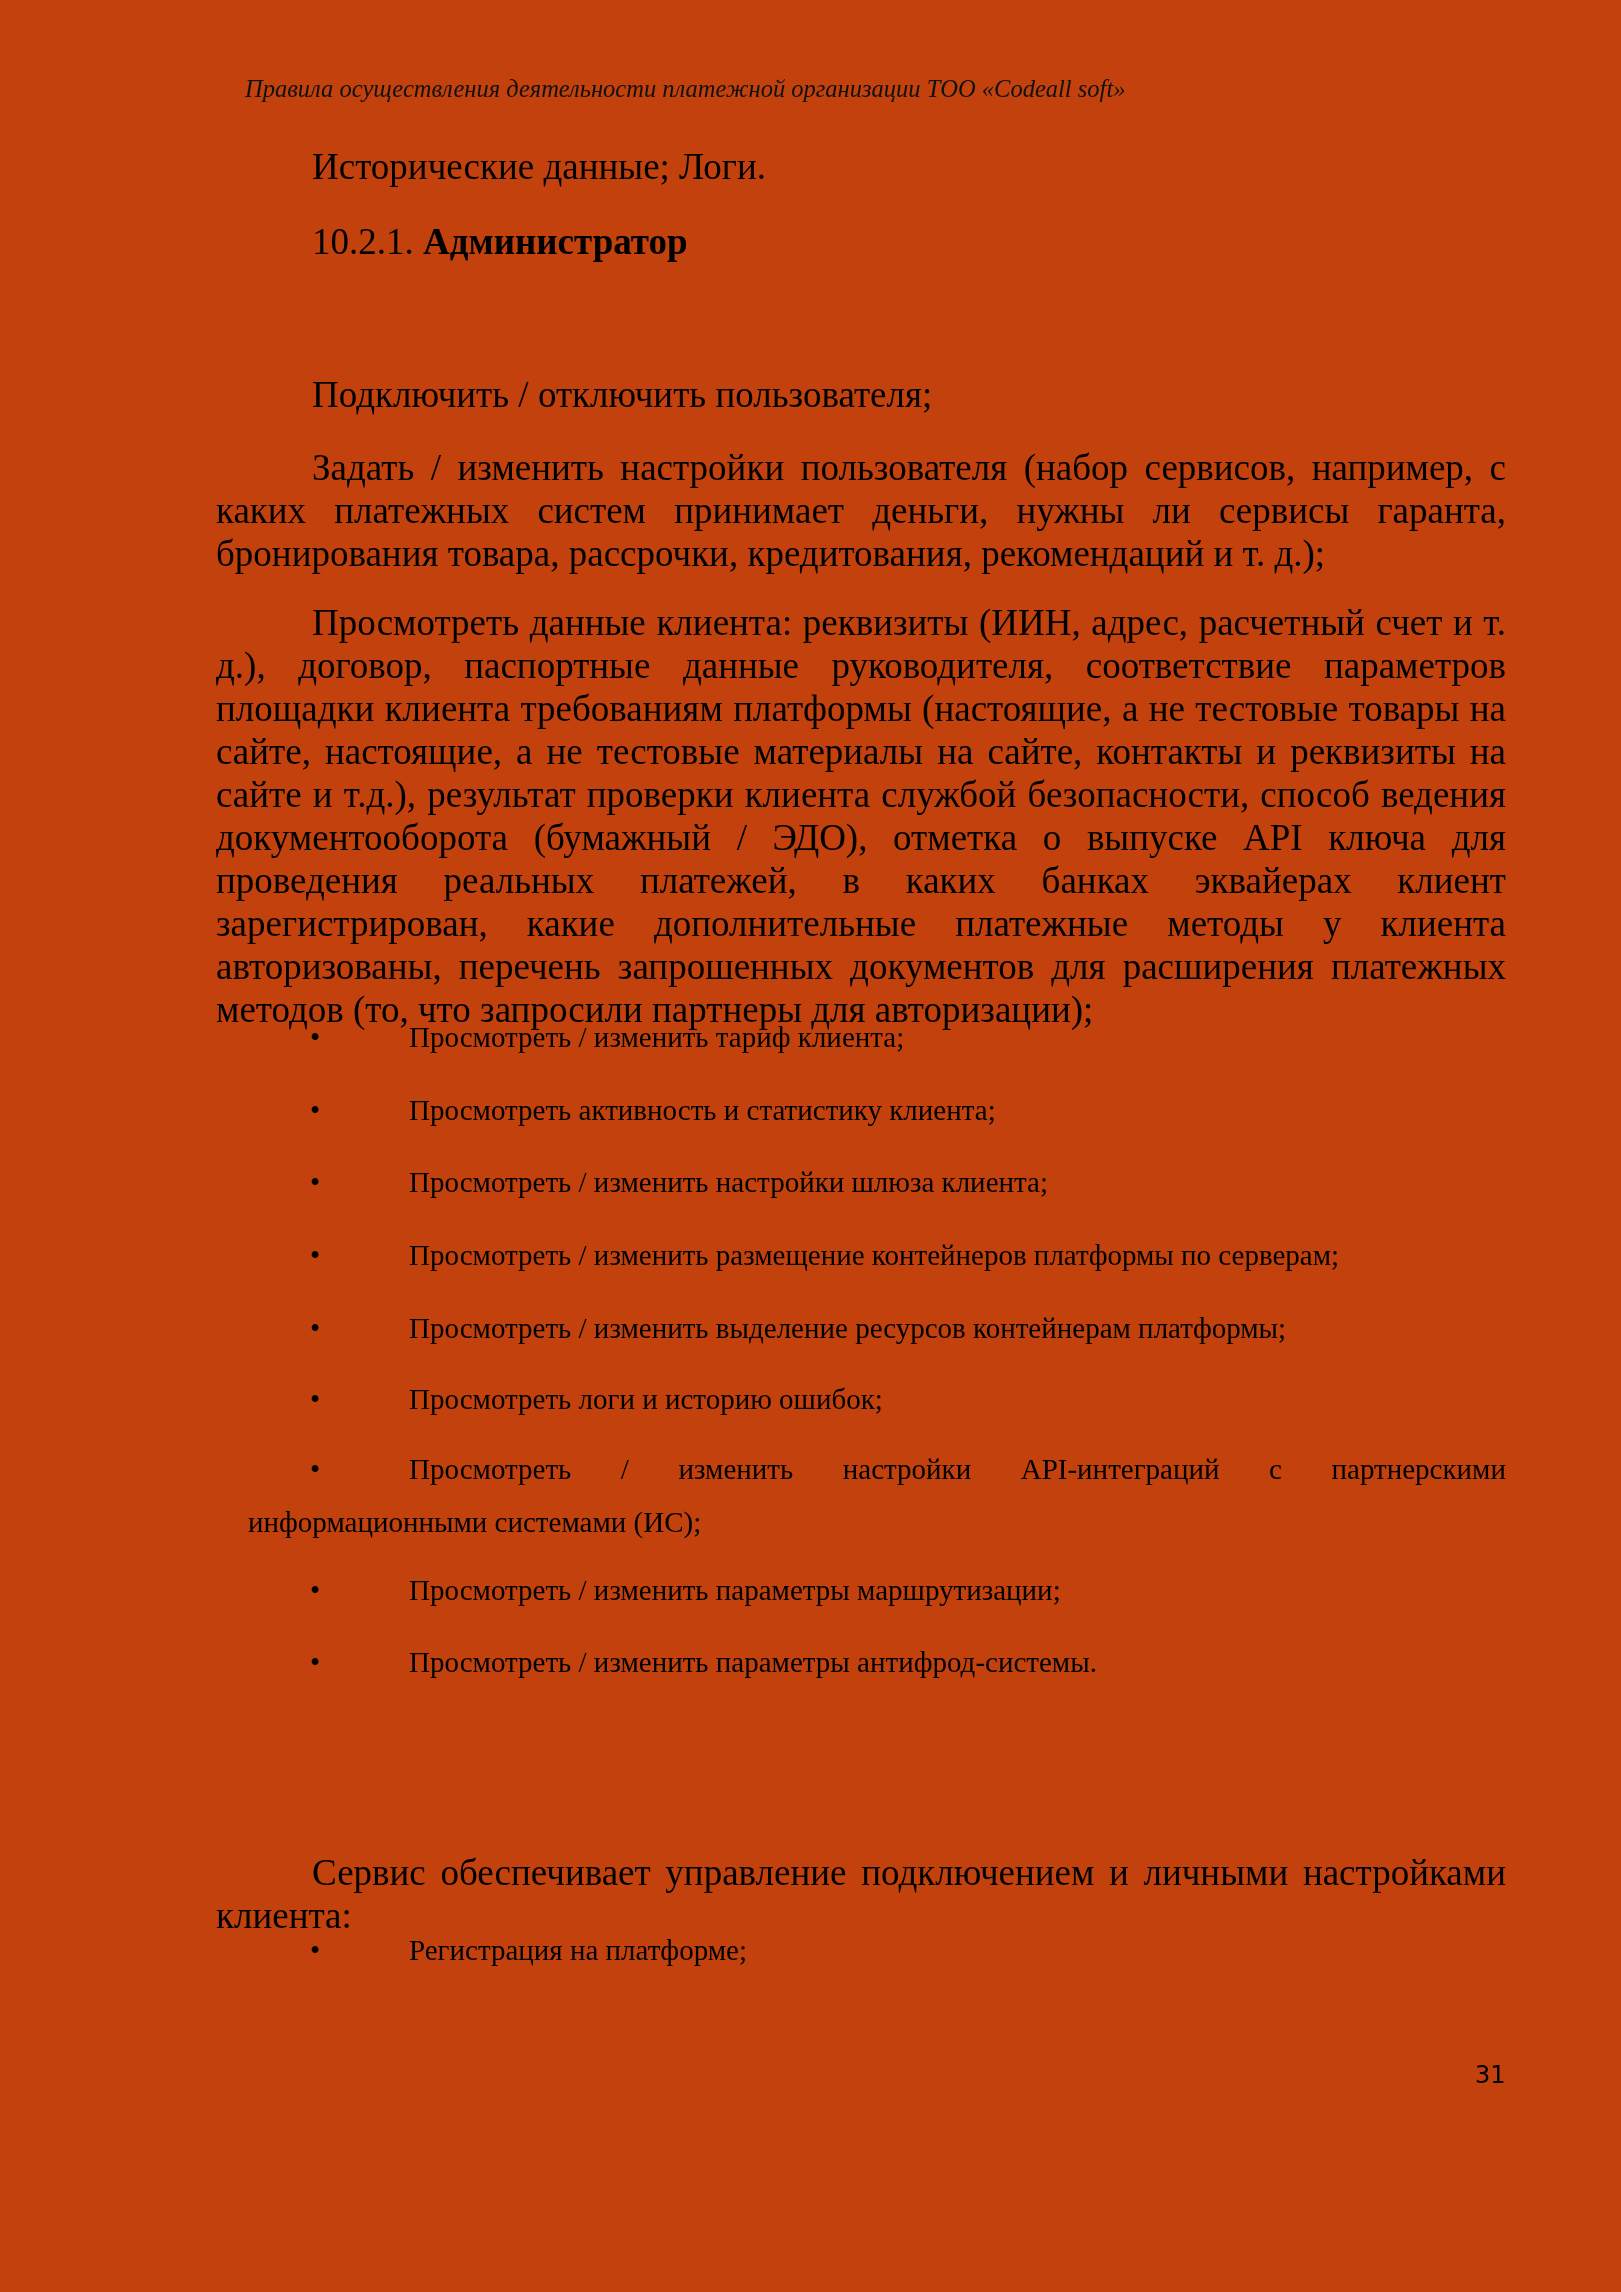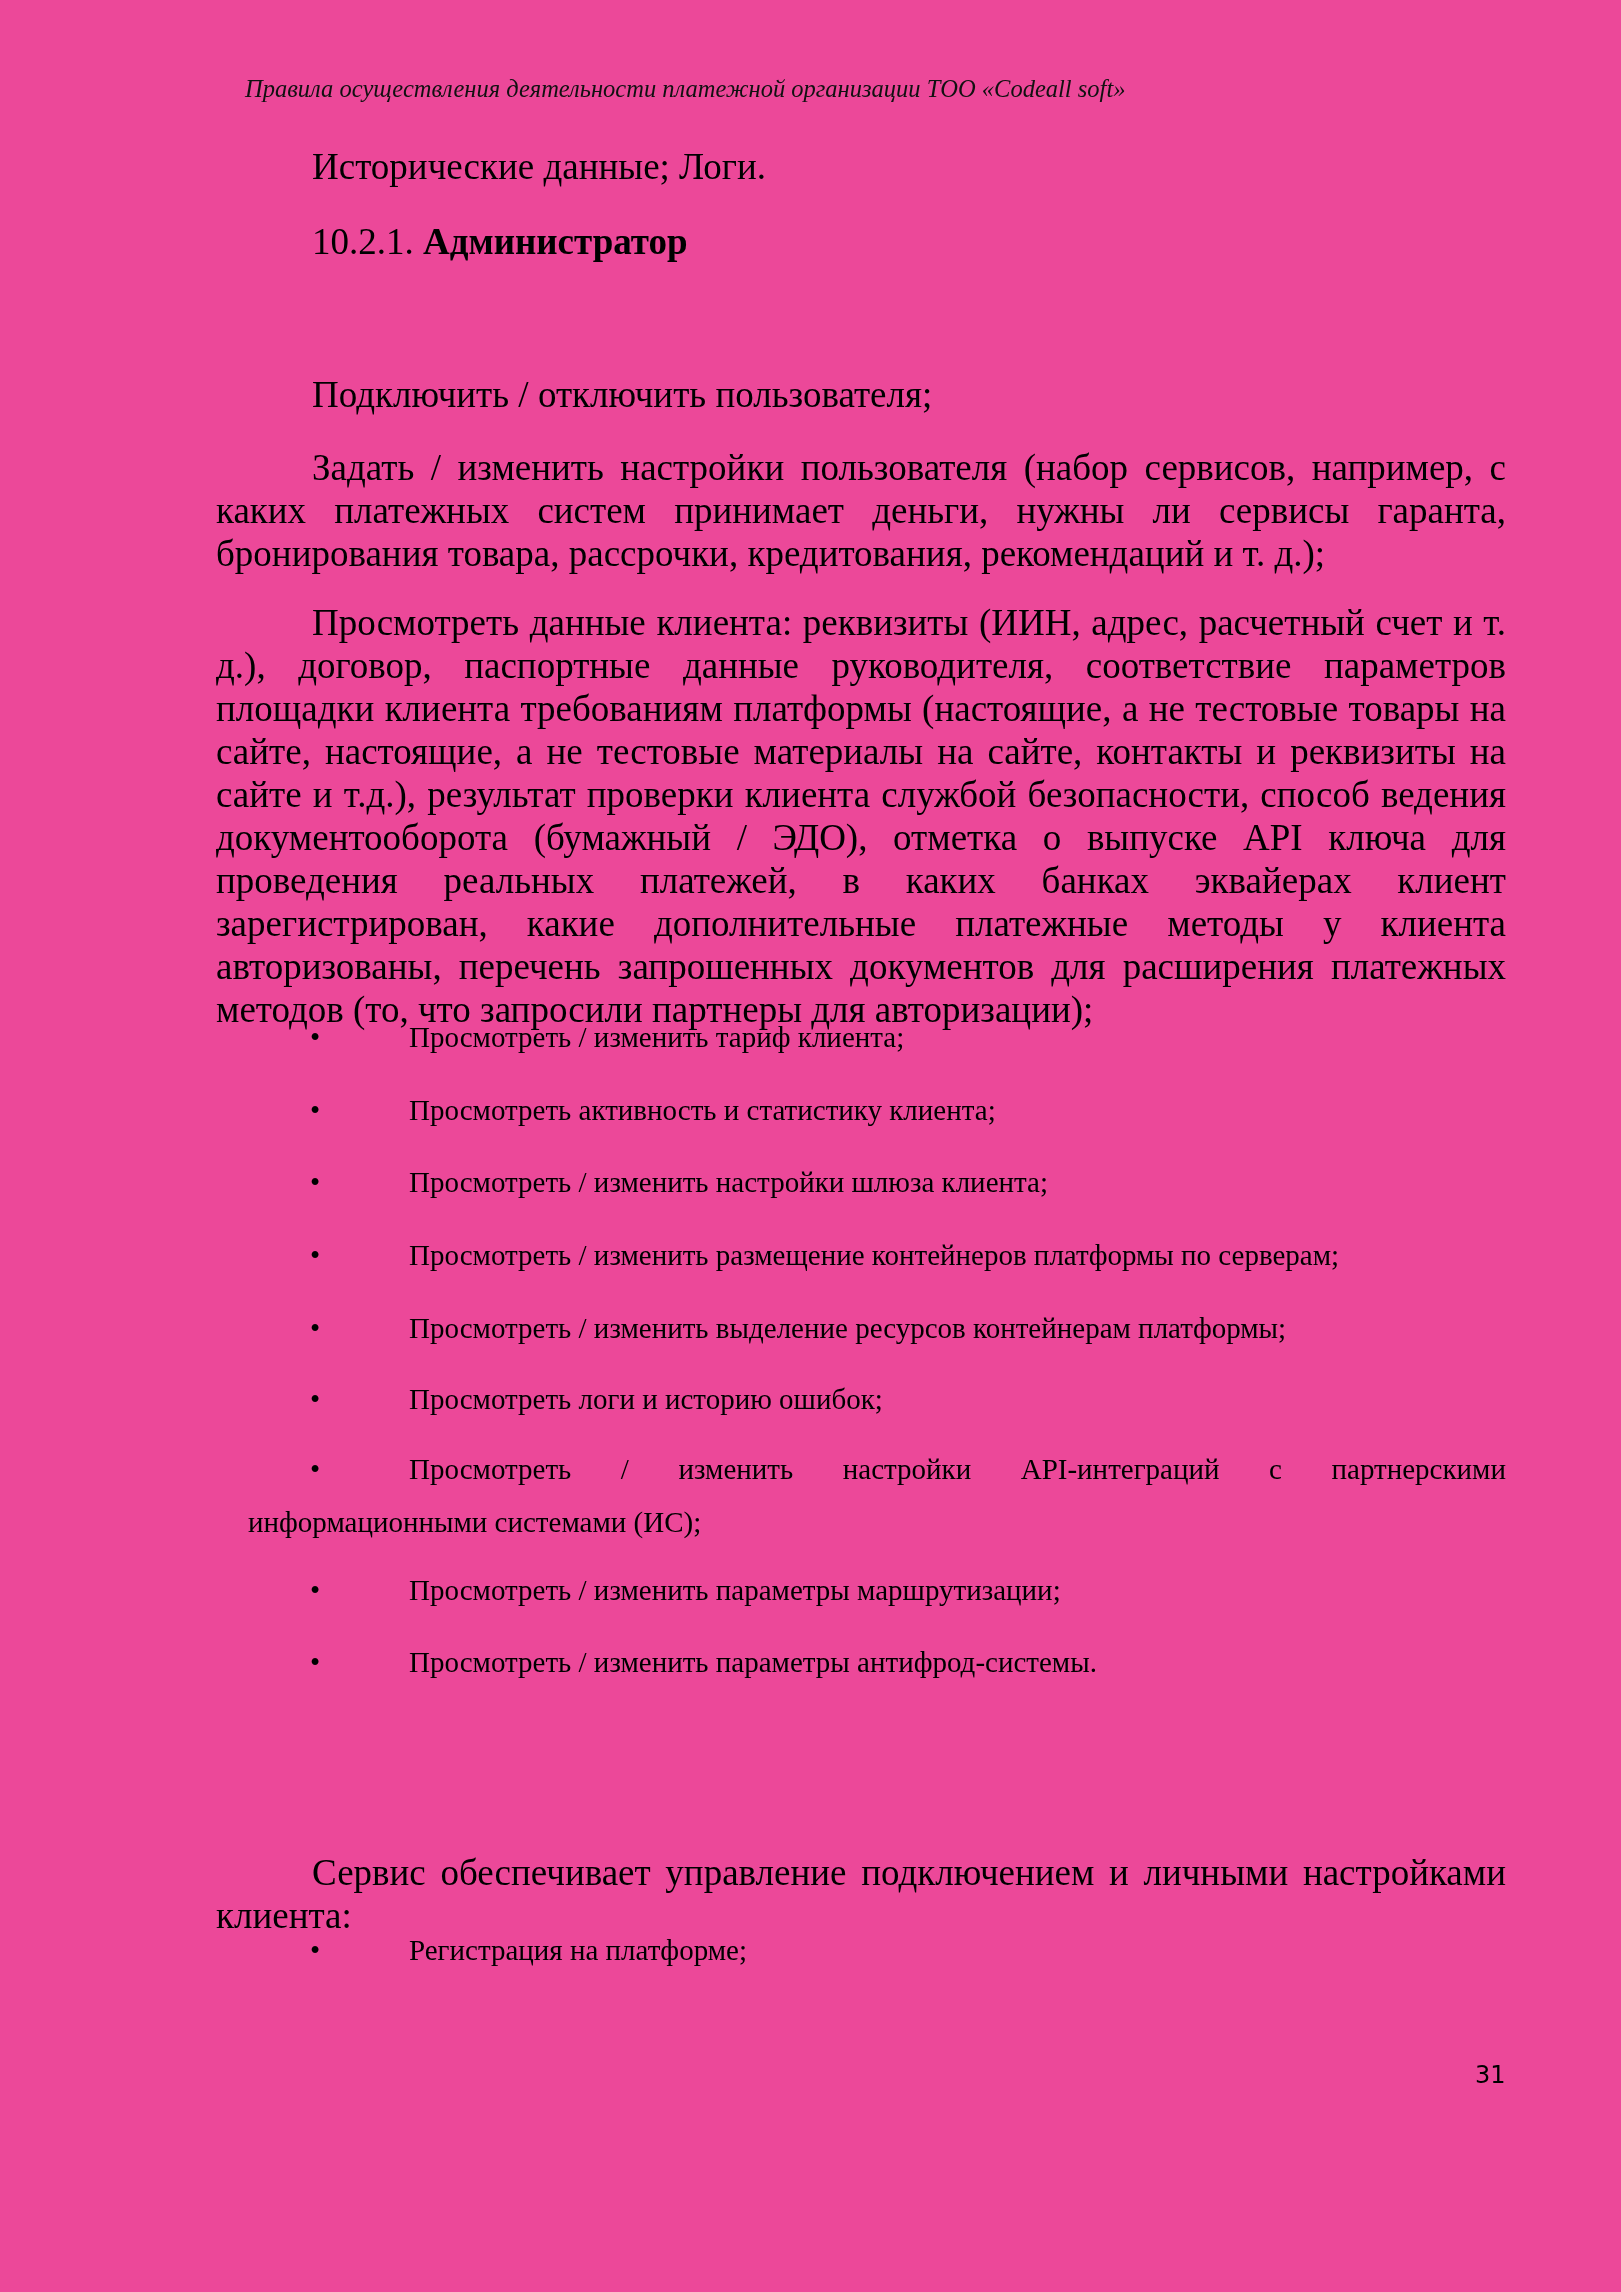--- a/index.html
+++ b/index.html
@@ -1,17 +1,17 @@
 <!DOCTYPE html>
 <html><head>
 <meta charset="utf-8">
 <style>
   html, body { margin: 0; padding: 0; background: #ffffff; }
   body { width: 1621px; height: 2293px; position: relative; overflow: hidden; color: #000; }
-  .page { position: absolute; left: 0; top: 0; width: 1621px; height: 2293px; background: #ec4899; text-decoration: underline; }
+  .page { position: absolute; left: 0; top: 0; width: 1621px; height: 2293px; background: #c2410c; text-decoration: underline; }
   .header {
     position: absolute; left: 245px; top: 74px;
     font-family: "Liberation Serif", serif; font-style: italic; font-size: 24.5px;
     line-height: 29px; white-space: nowrap; color: #111;
   }
   .body-text {
     position: absolute; left: 216px; width: 1290px;
     font-family: "Liberation Serif", serif; font-size: 37px; line-height: 43px;
     text-align: justify; text-align-last: left;
   }

